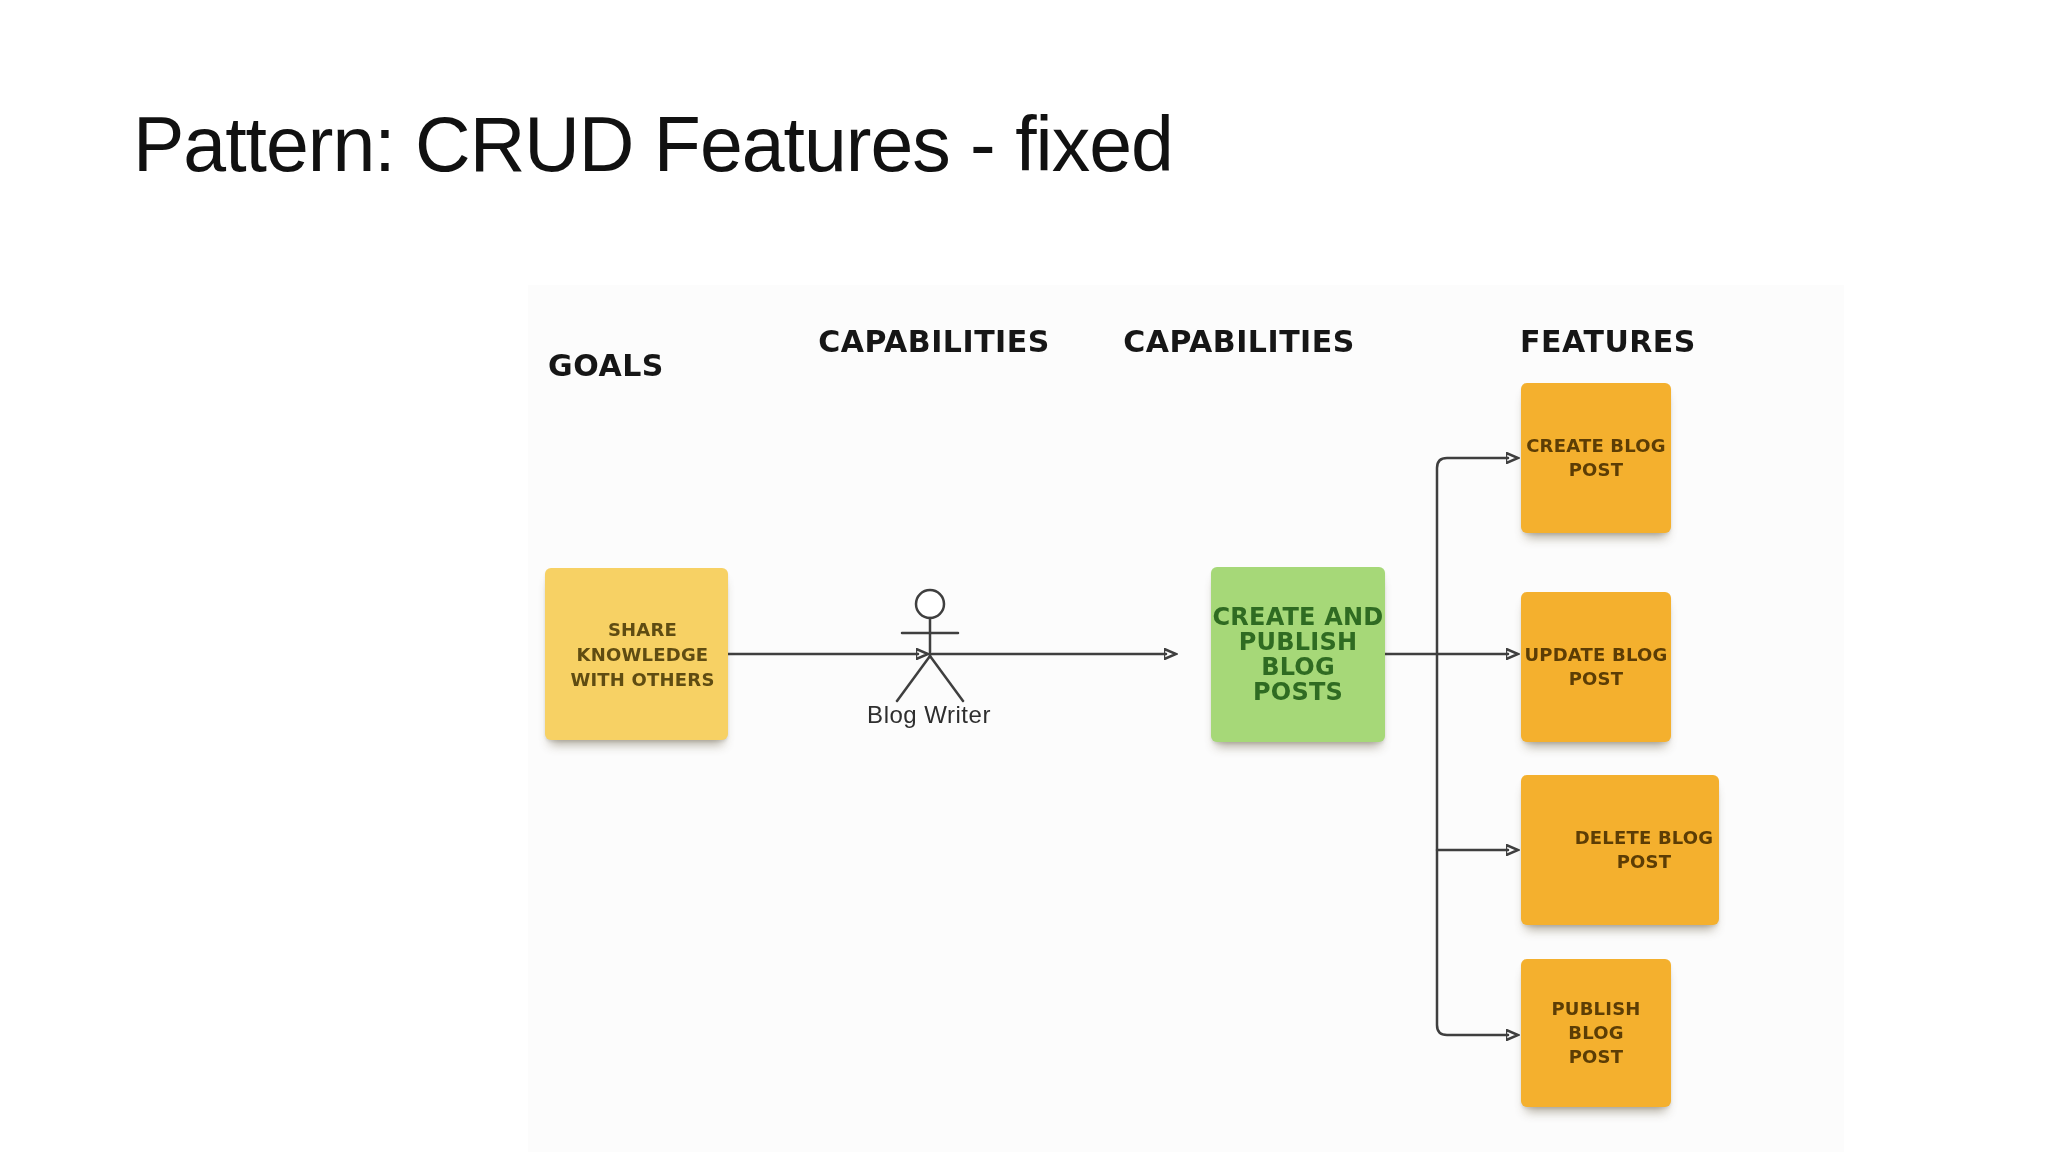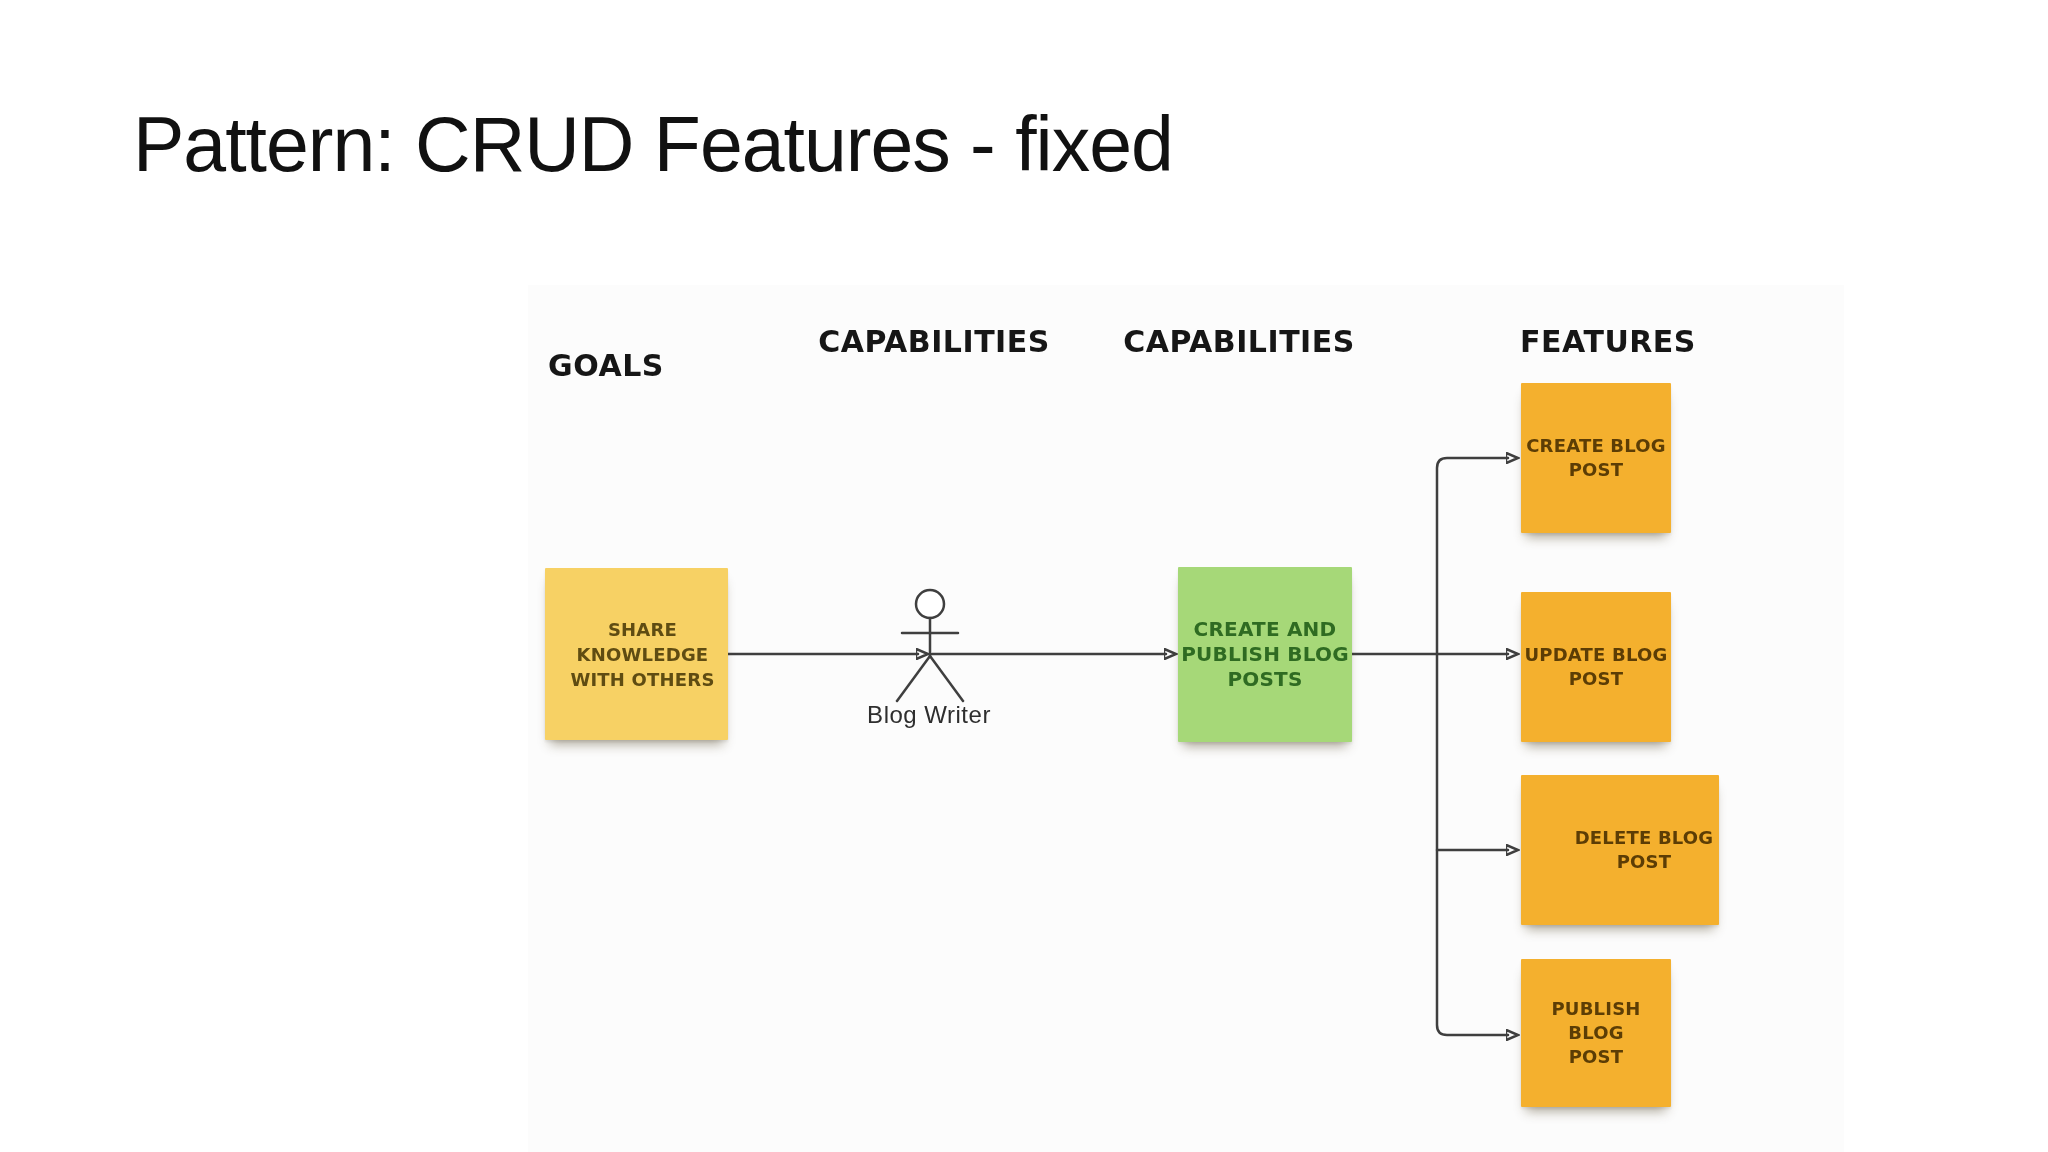--- a/index.html
+++ b/index.html
@@ -61,39 +61,39 @@
     stroke-linecap: round;
   }
   .connectors circle { fill: #ffffff; }
 
   .note {
     position: absolute;
     display: flex;
     align-items: center;
     justify-content: center;
     text-align: center;
-    border-radius: 1px;
+    border-radius: 6px;
     box-shadow: 0 9px 11px -5px rgba(75, 62, 28, 0.45), 0 2px 3px rgba(0,0,0,0.08);
     font-family: "DejaVu Sans", sans-serif;
     font-weight: bold;
     letter-spacing: 0.2px;
   }
   .note-text { white-space: pre-line; }
 
   .note-goal {
     left: 545px; top: 568px; width: 171px; height: 172px;
     background: var(--note-yellow, #F7D164);
     color: var(--text-yellow-note, #5F4C12);
     font-size: 18px; line-height: 25px; padding-left: 12px;
   }
   .note-capability {
-    left: 1178px; top: 567px; width: 174px; height: 175px;
+    left: 1211px; top: 567px; width: 174px; height: 175px;
     background: var(--note-green, #A6D878);
     color: var(--text-green-note, #2F6B22);
-    font-size: 20px; line-height: 25px;
+    font-size: 24px; line-height: 25px;
   }
   .note-feature {
     left: 1521px; width: 150px; height: 150px;
     background: var(--note-orange, #F4B02E);
     color: var(--text-orange-note, #5C3D05);
     font-size: 18px; line-height: 24px;
   }
   .fn-create  { top: 383px; }
   .fn-update  { top: 580px; margin-top: 12px; }
   .fn-delete  { top: 775px; padding-left: 48px; }

